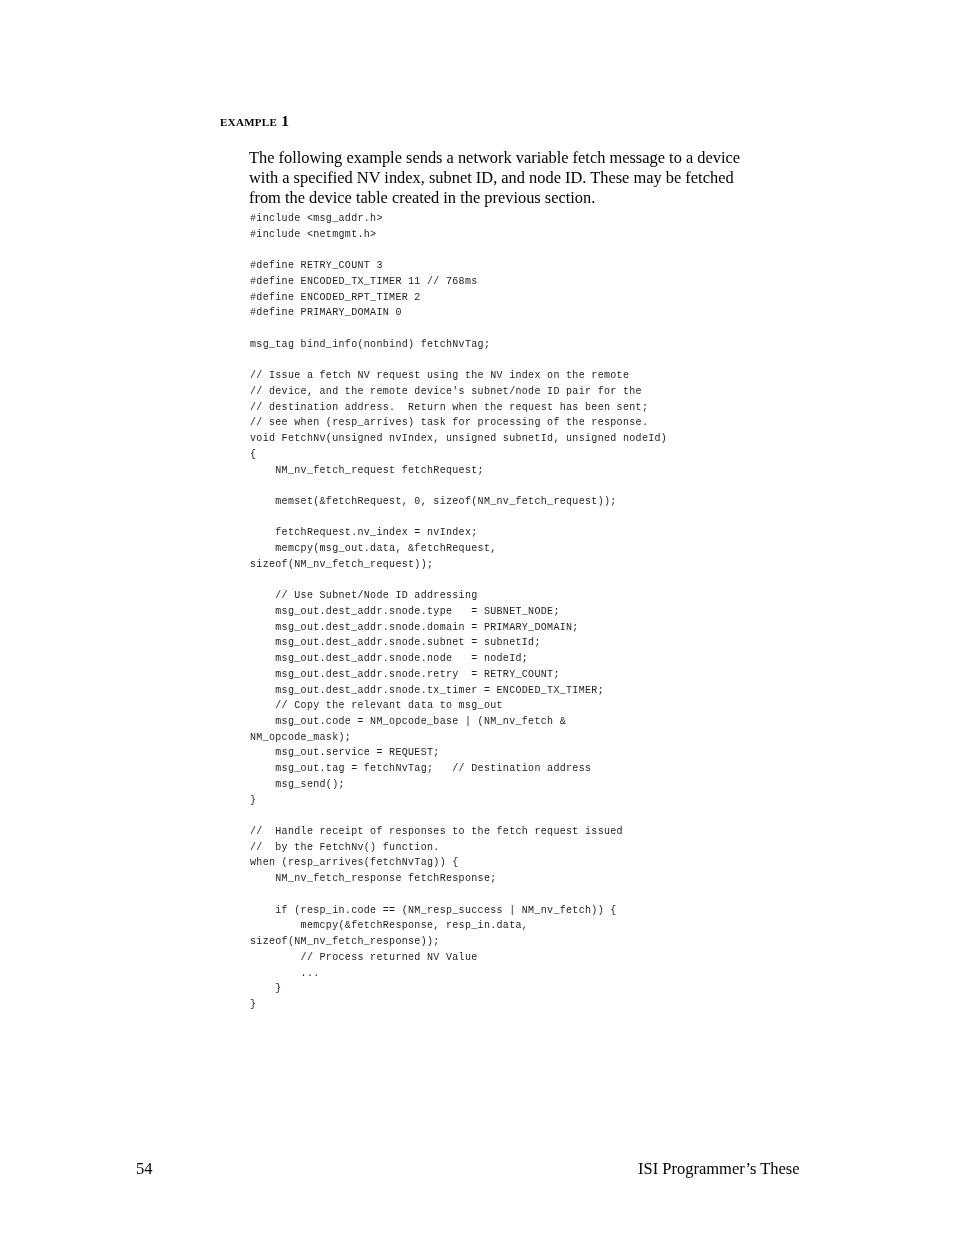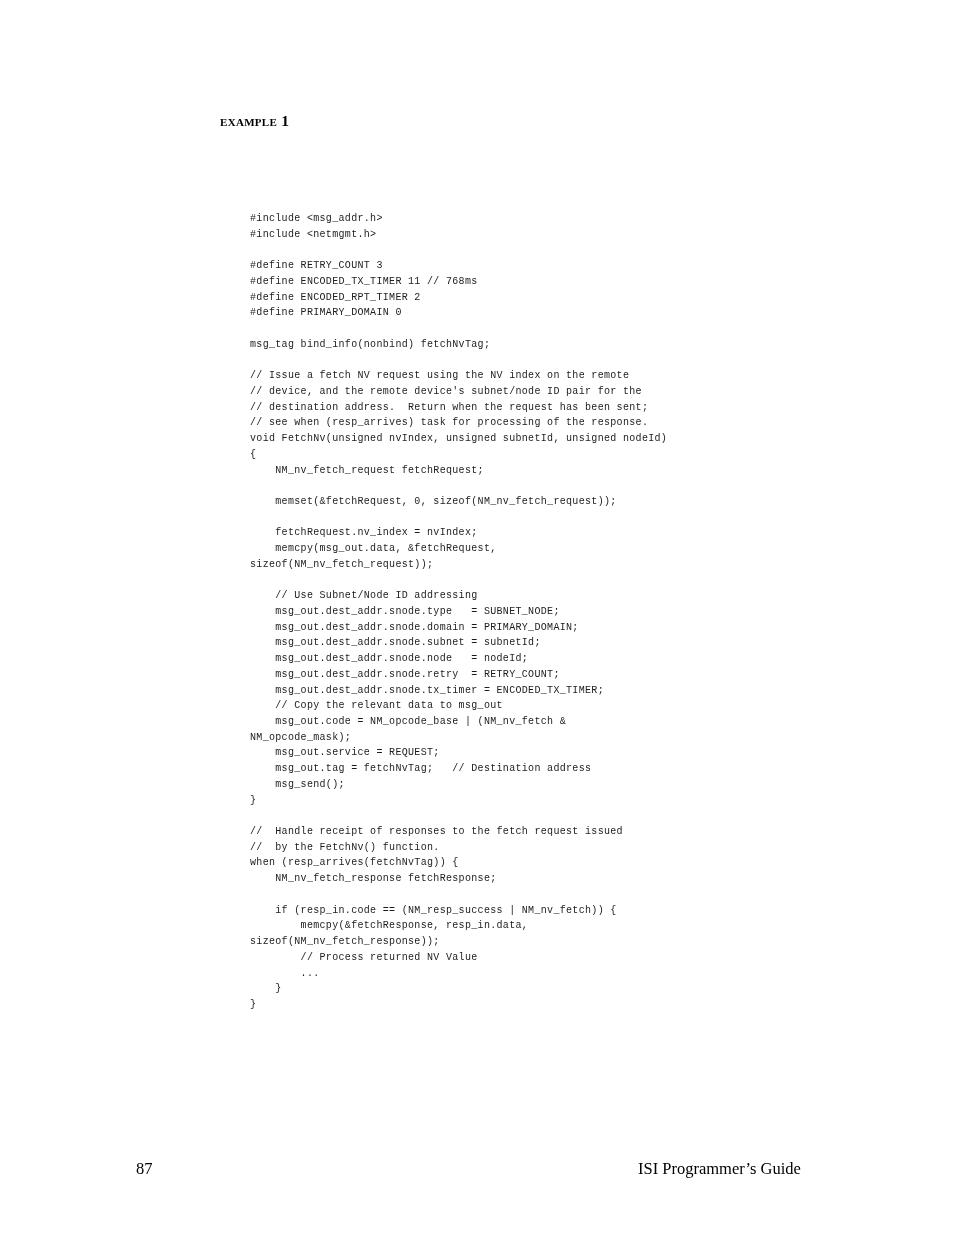--- a/index.html
+++ b/index.html
@@ -90,20 +90,23 @@
     white-space: pre;
   }
 </style>
 </head>
 <body>
 
 <div class="page">
 
   <div class="example-heading">Example 1</div>
 
+  <div class="intro-paragraph">The following example sends a network variable fetch message to a device
+with a specified NV index, subnet ID, and node ID.  These may be fetched
+from the device table created in the previous section.</div>
 
   <div class="code-block"><div class="code-line">#include &lt;msg_addr.h&gt;</div><div class="code-line">#include &lt;netmgmt.h&gt;</div><div class="code-line">&nbsp;</div><div class="code-line">#define RETRY_COUNT 3</div><div class="code-line">#define ENCODED_TX_TIMER 11 // 768ms</div><div class="code-line">#define ENCODED_RPT_TIMER 2</div><div class="code-line">#define PRIMARY_DOMAIN 0</div><div class="code-line">&nbsp;</div><div class="code-line">msg_tag bind_info(nonbind) fetchNvTag;</div><div class="code-line">&nbsp;</div><div class="code-line">// Issue a fetch NV request using the NV index on the remote</div><div class="code-line">// device, and the remote device's subnet/node ID pair for the</div><div class="code-line">// destination address.  Return when the request has been sent;</div><div class="code-line">// see when (resp_arrives) task for processing of the response.</div><div class="code-line">void FetchNv(unsigned nvIndex, unsigned subnetId, unsigned nodeId)</div><div class="code-line">{</div><div class="code-line">    NM_nv_fetch_request fetchRequest;</div><div class="code-line">&nbsp;</div><div class="code-line">    memset(&amp;fetchRequest, 0, sizeof(NM_nv_fetch_request));</div><div class="code-line">&nbsp;</div><div class="code-line">    fetchRequest.nv_index = nvIndex;</div><div class="code-line">    memcpy(msg_out.data, &amp;fetchRequest,</div><div class="code-line">sizeof(NM_nv_fetch_request));</div><div class="code-line">&nbsp;</div><div class="code-line">    // Use Subnet/Node ID addressing</div><div class="code-line">    msg_out.dest_addr.snode.type   = SUBNET_NODE;</div><div class="code-line">    msg_out.dest_addr.snode.domain = PRIMARY_DOMAIN;</div><div class="code-line">    msg_out.dest_addr.snode.subnet = subnetId;</div><div class="code-line">    msg_out.dest_addr.snode.node   = nodeId;</div><div class="code-line">    msg_out.dest_addr.snode.retry  = RETRY_COUNT;</div><div class="code-line">    msg_out.dest_addr.snode.tx_timer = ENCODED_TX_TIMER;</div><div class="code-line">    // Copy the relevant data to msg_out</div><div class="code-line">    msg_out.code = NM_opcode_base | (NM_nv_fetch &amp;</div><div class="code-line">NM_opcode_mask);</div><div class="code-line">    msg_out.service = REQUEST;</div><div class="code-line">    msg_out.tag = fetchNvTag;   // Destination address</div><div class="code-line">    msg_send();</div><div class="code-line">}</div><div class="code-line">&nbsp;</div><div class="code-line">//  Handle receipt of responses to the fetch request issued</div><div class="code-line">//  by the FetchNv() function.</div><div class="code-line">when (resp_arrives(fetchNvTag)) {</div><div class="code-line">    NM_nv_fetch_response fetchResponse;</div><div class="code-line">&nbsp;</div><div class="code-line">    if (resp_in.code == (NM_resp_success | NM_nv_fetch)) {</div><div class="code-line">        memcpy(&amp;fetchResponse, resp_in.data,</div><div class="code-line">sizeof(NM_nv_fetch_response));</div><div class="code-line">        // Process returned NV Value</div><div class="code-line">        ...</div><div class="code-line">    }</div><div class="code-line">}</div></div>
 
-  <div class="footer-page-number">87</div>
+  <div class="footer-page-number">54</div>
 
-  <div class="footer-doc-title">ISI Programmer’s Guide</div>
+  <div class="footer-doc-title">ISI Programmer’s These</div>
 
 </div>
 
 </body></html>

